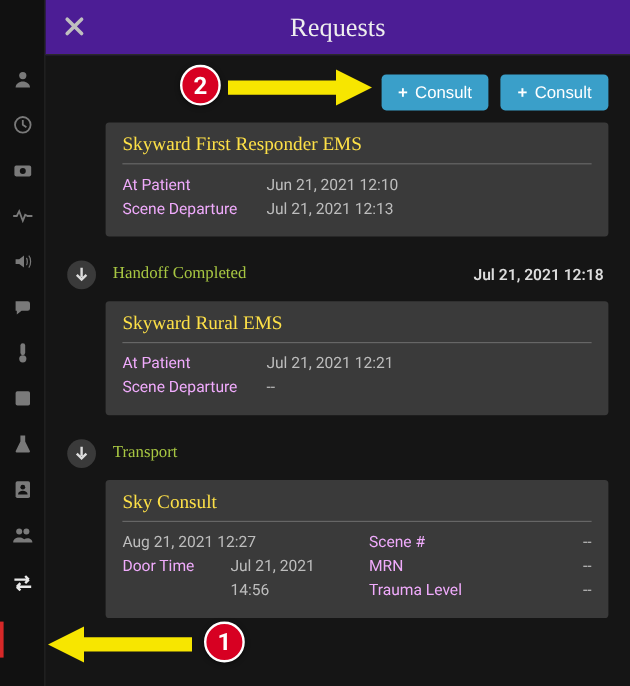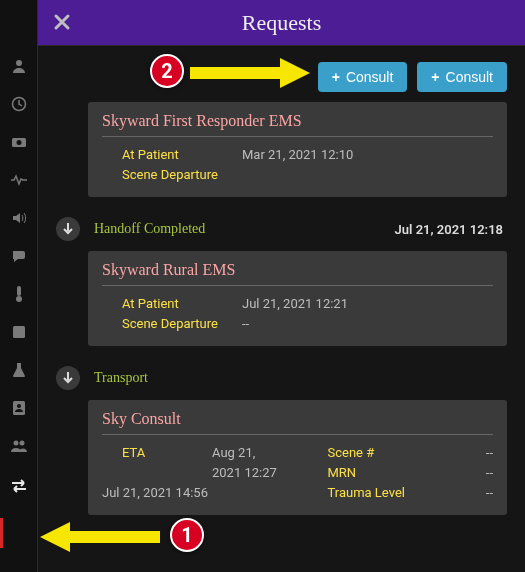--- a/index.html
+++ b/index.html
@@ -65,28 +65,28 @@
   }
   .btn .plus { font-weight:700; }
   .panel-wrap { padding: 0 18px 0 50px; position:relative; }
   .card {
     background:#3a3a3a;
     border-radius:3px;
     padding:10px 14px 12px 14px;
     margin-bottom:10px;
   }
   .card-title {
-    font-size:16px; color:#fca5a5;
+    font-size:16px; color:#fde047;
     font-family: Georgia, 'Times New Roman', serif;
     padding-bottom:6px;
     border-bottom:1px solid #666;
     margin-bottom:8px;
   }
   .row { display:flex; font-size:13px; color:#bdbdbd; line-height:20px; }
-  .row .lbl { width:120px; color:#fde047;margin-left:20px; }
+  .row .lbl { width:120px; color:#f0abfc; }
   .cols { display:flex; gap:20px; }
   .col { flex:1; }
   .col .row .lbl { width: auto; min-width:90px; }
   .col.right .row .lbl { flex:1; }
   .col.right .row .val { text-align:right; min-width:24px;}
   .status-line {
     display:flex; align-items:center;
     padding:10px 4px 10px 0;
     font-size:14px;
   }
@@ -226,24 +226,25 @@
       </button>
     </div>
 
     <div class="panel-wrap">
       <div class="timeline"></div>
 
       <div class="card">
         <div class="card-title">Skyward First Responder EMS</div>
         <div class="row">
             <span class="lbl">At Patient</span>
-            <span class="val">Mar 21, 2021 12:10</span>
+            <span class="val">Jun 21, 2021 12:10</span>
           </div>
         <div class="row">
             <span class="lbl">Scene Departure</span>
+            <span class="val">Jul 21, 2021 12:13</span>
           </div>
       </div>
 
       <div class="status-line" style="margin-left:-32px;">
         <span class="status-dot">
           <svg width="12" height="12" viewBox="0 0 12 12" fill="#ddd">
               <path d="M6 0v8M2 6l4 4 4-4" stroke="#ddd" stroke-width="2" fill="none"></path>
             </svg>
         </span>
         <span class="status-text">Handoff Completed</span>
@@ -269,24 +270,24 @@
             </svg>
         </span>
         <span class="status-text">Transport</span>
       </div>
 
       <div class="card">
         <div class="card-title">Sky Consult</div>
         <div class="cols">
           <div class="col">
             <div class="row">
-                <span class="lbl">ETA</span>
                 <span class="val">Aug 21, 2021 12:27</span>
               </div>
             <div class="row">
+                <span class="lbl">Door Time</span>
                 <span class="val">Jul 21, 2021 14:56</span>
               </div>
           </div>
           <div class="col right">
             <div class="row">
                 <span class="lbl">Scene #</span>
                 <span class="val">--</span>
               </div>
             <div class="row">
                 <span class="lbl">MRN</span>

